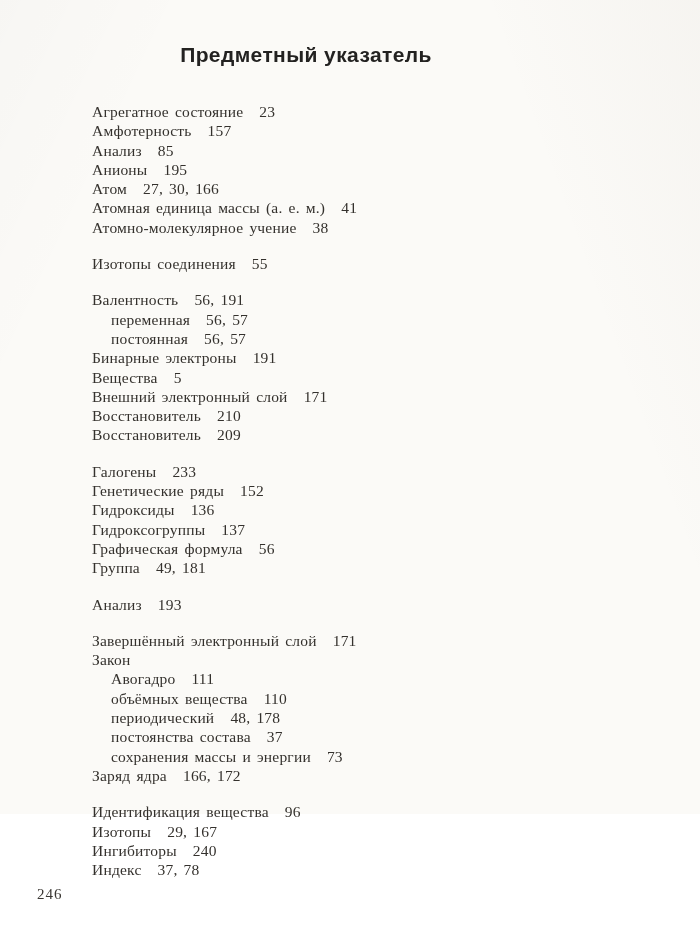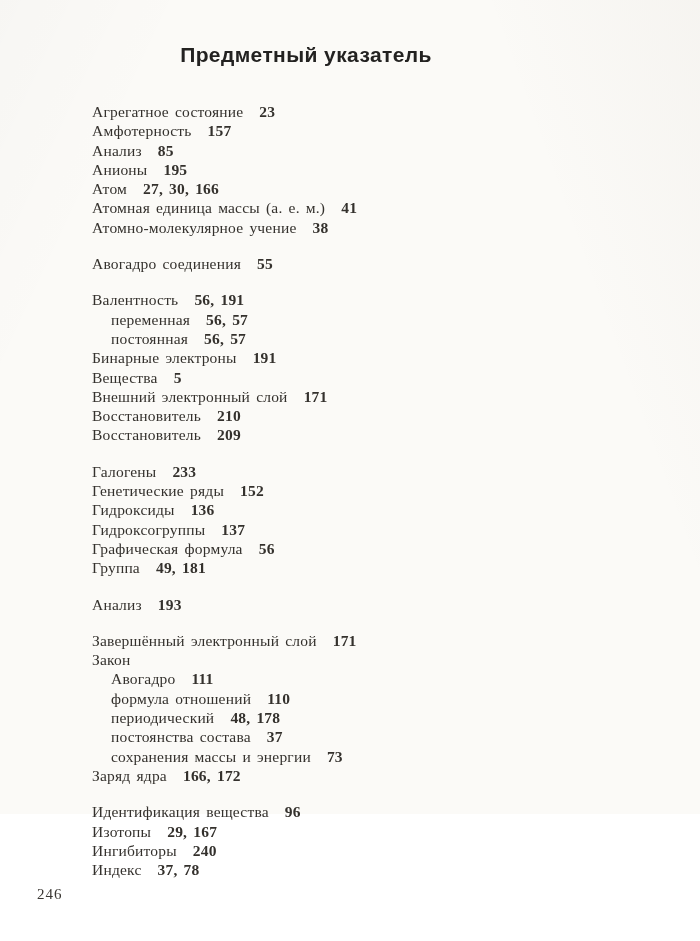--- a/index.html
+++ b/index.html
@@ -36,21 +36,21 @@
     width: 520px;
     font-size: 15.5px;
     line-height: 19.3px;
     letter-spacing: 0.2px;
     word-spacing: 2px;
   }
   .group { margin: 0 0 17px 0; }
   .group:last-child { margin-bottom: 0; }
   .entry { white-space: nowrap; }
   .entry.indent { padding-left: 19px; }
-  .pages { margin-left: 16px; font-weight: bold; }
+  .pages { margin-left: 16px; }
   .folio {
     position: absolute;
     left: 37px; top: 886px;
     font-size: 15px;
     letter-spacing: 1px;
     color: #3a3733;
   }
 </style>
 </head>
 <body>
@@ -61,21 +61,21 @@
       <div class="group">
         <div class="entry"><span class="term">Агрегатное состояние</span><span class="pages">23</span></div>
         <div class="entry"><span class="term">Амфотерность</span><span class="pages">157</span></div>
         <div class="entry"><span class="term">Анализ</span><span class="pages">85</span></div>
         <div class="entry"><span class="term">Анионы</span><span class="pages">195</span></div>
         <div class="entry"><span class="term">Атом</span><span class="pages">27, 30, 166</span></div>
         <div class="entry"><span class="term">Атомная единица массы (а. е. м.)</span><span class="pages">41</span></div>
         <div class="entry"><span class="term">Атомно-молекулярное учение</span><span class="pages">38</span></div>
       </div>
       <div class="group">
-        <div class="entry"><span class="term">Авогадро соединения</span><span class="pages">55</span></div>
+        <div class="entry"><span class="term">Изотопы соединения</span><span class="pages">55</span></div>
       </div>
       <div class="group">
         <div class="entry"><span class="term">Валентность</span><span class="pages">56, 191</span></div>
         <div class="entry indent"><span class="term">переменная</span><span class="pages">56, 57</span></div>
         <div class="entry indent"><span class="term">постоянная</span><span class="pages">56, 57</span></div>
         <div class="entry"><span class="term">Бинарные электроны</span><span class="pages">191</span></div>
         <div class="entry"><span class="term">Вещества</span><span class="pages">5</span></div>
         <div class="entry"><span class="term">Внешний электронный слой</span><span class="pages">171</span></div>
         <div class="entry"><span class="term">Восстановитель</span><span class="pages">210</span></div>
         <div class="entry"><span class="term">Восстановитель</span><span class="pages">209</span></div>
@@ -88,21 +88,21 @@
         <div class="entry"><span class="term">Графическая формула</span><span class="pages">56</span></div>
         <div class="entry"><span class="term">Группа</span><span class="pages">49, 181</span></div>
       </div>
       <div class="group">
         <div class="entry"><span class="term">Анализ</span><span class="pages">193</span></div>
       </div>
       <div class="group">
         <div class="entry"><span class="term">Завершённый электронный слой</span><span class="pages">171</span></div>
         <div class="entry"><span class="term">Закон</span></div>
         <div class="entry indent"><span class="term">Авогадро</span><span class="pages">111</span></div>
-        <div class="entry indent"><span class="term">формула отношений</span><span class="pages">110</span></div>
+        <div class="entry indent"><span class="term">объёмных вещества</span><span class="pages">110</span></div>
         <div class="entry indent"><span class="term">периодический</span><span class="pages">48, 178</span></div>
         <div class="entry indent"><span class="term">постоянства состава</span><span class="pages">37</span></div>
         <div class="entry indent"><span class="term">сохранения массы и энергии</span><span class="pages">73</span></div>
         <div class="entry"><span class="term">Заряд ядра</span><span class="pages">166, 172</span></div>
       </div>
       <div class="group">
         <div class="entry"><span class="term">Идентификация вещества</span><span class="pages">96</span></div>
         <div class="entry"><span class="term">Изотопы</span><span class="pages">29, 167</span></div>
         <div class="entry"><span class="term">Ингибиторы</span><span class="pages">240</span></div>
         <div class="entry"><span class="term">Индекс</span><span class="pages">37, 78</span></div>

